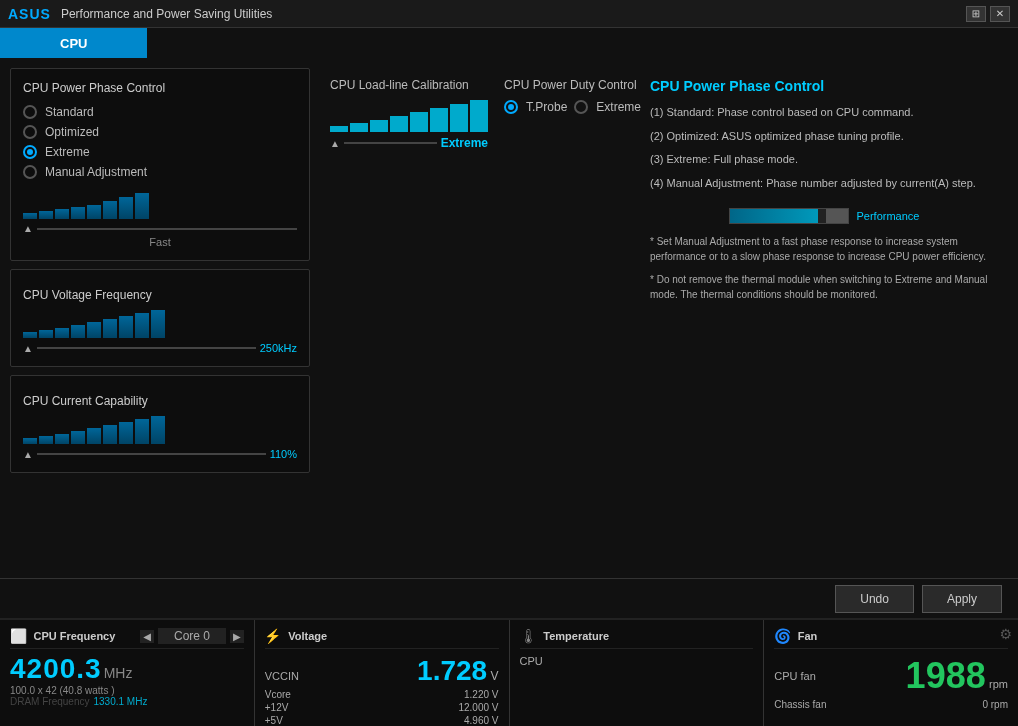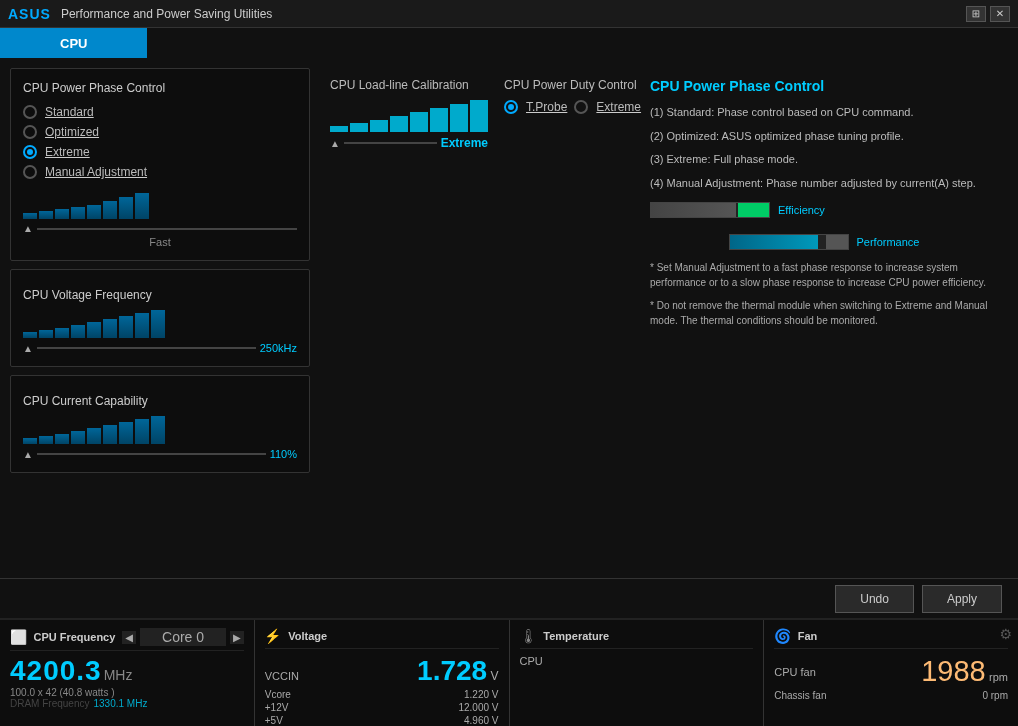--- a/index.html
+++ b/index.html
@@ -107,21 +107,20 @@
       flex-direction: column;
       gap: 6px;
       margin-bottom: 10px;
     }
 
     .radio-item {
       display: flex;
       align-items: center;
       gap: 8px;
       cursor: pointer;
-      text-decoration: underline;
     }
 
     .radio-circle {
       width: 14px;
       height: 14px;
       border-radius: 50%;
       border: 2px solid #555;
       display: flex;
       align-items: center;
       justify-content: center;
@@ -397,23 +396,23 @@
     .core-btn {
       color: #aaa;
       font-size: 10px;
       cursor: pointer;
       background: #222;
       border: none;
       padding: 1px 3px;
     }
     .core-label {
       color: #aaa;
-      font-size: 14px;
+      font-size: 12px;
       background: #222;
-      padding: 1px 22px;
+      padding: 1px 16px;
       text-align: right;
     }
 
     .dram-row {
       color: #444;
       font-size: 10px;
       display: flex;
       gap: 4px;
     }
     .dram-val {
@@ -555,27 +554,20 @@
   </div>
 
   <div id="right-panel">
     <div class="right-title">CPU Power Phase Control</div>
     <div class="right-text">(1) Standard: Phase control based on CPU command.</div>
     <div class="right-text">(2) Optimized: ASUS optimized phase tuning profile.</div>
     <div class="right-text">(3) Extreme: Full phase mode.</div>
     <div class="right-text">(4) Manual Adjustment: Phase number adjusted by current(A) step.</div>
 
     <div style="margin: 10px 0;">
-      <div class="phase-bar-row">
-        <div class="phase-bar">
-          <div class="phase-bar-fill" style="width:72%;background:linear-gradient(90deg,#444,#555);"></div>
-          <div style="position:absolute;right:0;top:0;width:26%;height:100%;background:#00cc66;"></div>
-        </div>
-        <span class="phase-label">Efficiency</span>
-      </div>
       <div class="phase-bar-row" style="margin-top:16px;justify-content:center;">
         <div class="phase-bar">
           <div class="phase-bar-fill" style="width:75%;background:linear-gradient(90deg,#006688,#0099bb);"></div>
           <div style="position:absolute;right:0;top:0;width:18%;height:100%;background:#555;"></div>
         </div>
         <span class="phase-label">Performance</span>
       </div>
     </div>
 
     <div class="warning-text" style="margin-top:6px;">* Set Manual Adjustment to a fast phase response to increase system performance or to a slow phase response to increase CPU power efficiency.</div>
@@ -648,21 +640,21 @@
 
   <div class="status-section">
     <div class="status-header">
       <span class="status-icon">🌀</span>
       <span class="status-title">Fan</span>
       <span class="gear-icon-corner">⚙</span>
     </div>
     <div style="display:flex;align-items:center;justify-content:space-between;margin-top:4px;">
       <span style="color:#aaa;font-size:11px;">CPU fan</span>
       <div>
-        <span style="color:#fdba74;font-size:29px;font-weight:normal;">1988</span>
+        <span style="color:#22c55e;font-size:36px;font-weight:bold;">1988</span>
         <span style="color:#aaa;font-size:11px;">rpm</span>
       </div>
     </div>
     <div class="fan-row">
       <span>Chassis fan</span>
       <span class="fan-val">0 rpm</span>
     </div>
   </div>
 </div>
 

